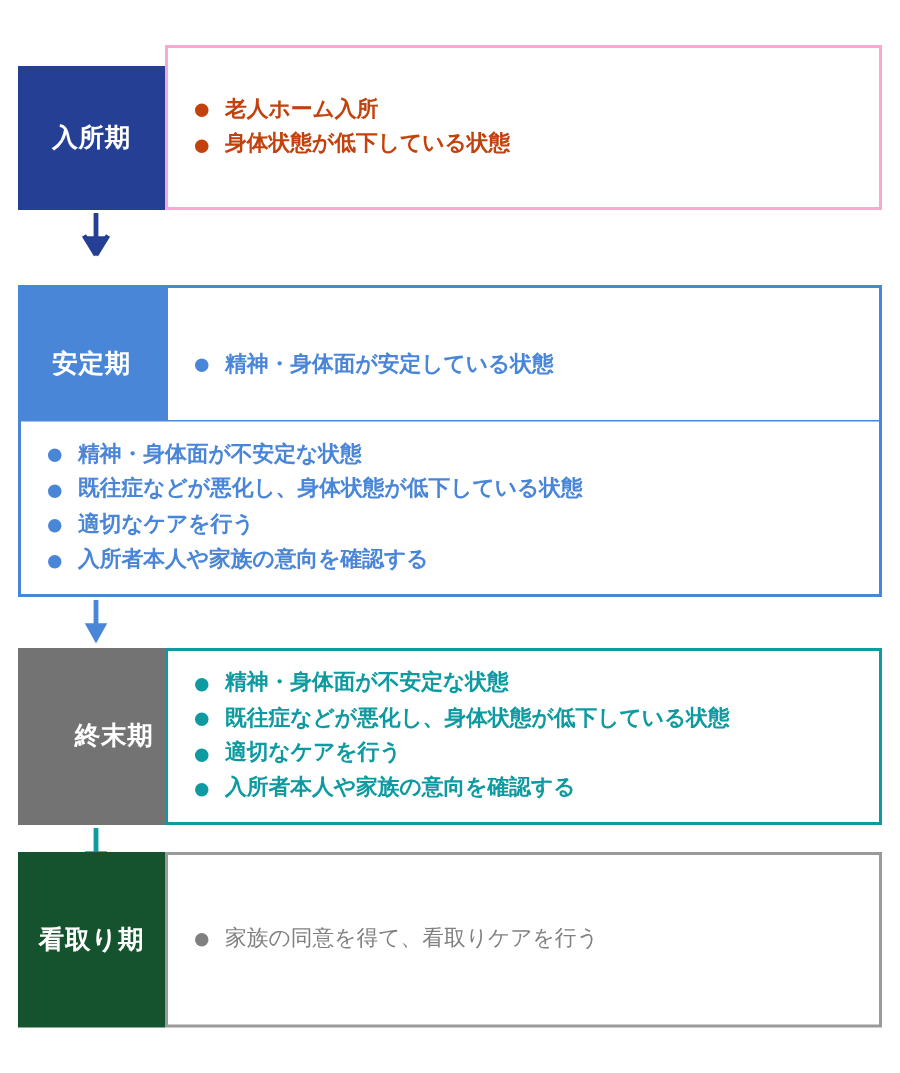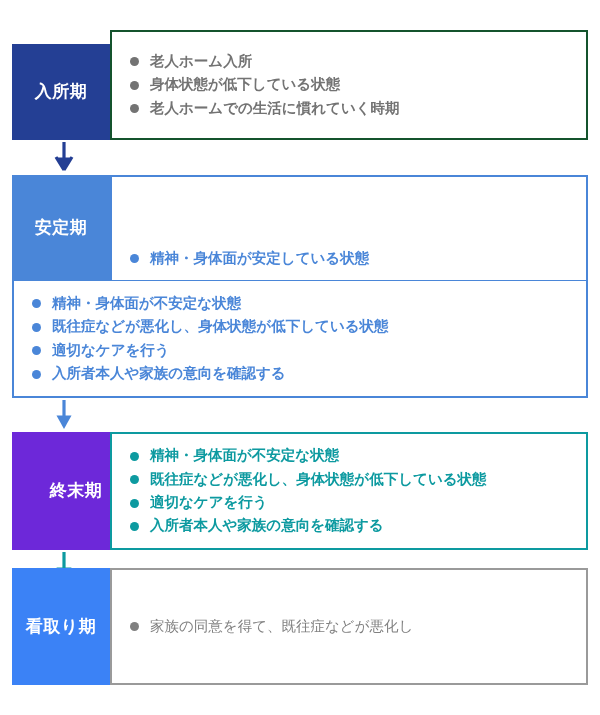--- a/index.html
+++ b/index.html
@@ -77,70 +77,69 @@
     left: 0;
     top: 0.52em;
     width: 9px;
     height: 9px;
     border-radius: 50%;
     background: currentColor;
   }
 
   
   .theme-navy .stage-label { background: #243f94; margin-top: 14px; }
-  .theme-navy .stage-body  { border: 2px solid #14532d; color: #737373; }
+  .theme-navy .stage-body  { border: 2px solid #f9a8d4; color: #c2410c; }
 
   .theme-blue .stage-label { background: #4a86d8; }
   .theme-blue .stage-body  { border: 2px solid #4a86d8; color: #4a86d8; }
 
-  .theme-teal .stage-label { background: #6d28d9; padding-left: 32px; }
+  .theme-teal .stage-label { background: #737373; padding-left: 32px; }
   .theme-teal .stage-body  { border: 2px solid #0d9aa0; color: #0d9aa0; }
 
-  .theme-gray .stage-label { background: #3b82f6; }
+  .theme-gray .stage-label { background: #14532d; }
   .theme-gray .stage-body  { border: 2px solid #9a9a9a; color: #808080; }
 
   
-  .stage-blue-a .stage-body { border-bottom: none; justify-content: flex-end; }
+  .stage-blue-a .stage-body { border-bottom: none; }
   .stage-blue-b .stage-body { border-top: 1.5px solid #4a86d8; }
 
   
   .theme-gray .bullet-item { font-weight: normal; }
 
   
   .arrow {
     position: absolute;
     left: 53px;
     width: 22px;
     display: flex;
     justify-content: center;
   }
   .arrow svg { display: block; }
 
   
   #stage-1 { top: 30px;  height: 110px; }
   #arrow-1 { top: 142px; height: 30px; }
-  #stage-2 { top: 175px; height: 105px; }
+  #stage-2 { top: 190px; height: 105px; }
   #stage-3 { top: 280px; height: 118px; }
   #arrow-2 { top: 400px; height: 30px; }
   #stage-4 { top: 432px; height: 118px; }
   #arrow-3 { top: 552px; height: 30px; }
   #stage-5 { top: 568px; height: 117px; }
 </style>
 </head>
 <body>
 
 <div class="flow">
 
   <div class="stage theme-navy" id="stage-1">
     <div class="stage-label">入所期</div>
     <div class="stage-body">
       <ul class="bullet-list">
         <li class="bullet-item">老人ホーム入所</li>
         <li class="bullet-item">身体状態が低下している状態</li>
-        <li class="bullet-item">老人ホームでの生活に慣れていく時期</li>
       </ul>
     </div>
   </div>
 
   <div class="arrow" id="arrow-1">
     <svg width="22" height="30" viewBox="0 0 22 30" aria-hidden="true">
       <path d="M11 0 L11 20 M11 28 L3 15 M11 28 L19 15" fill="none" stroke="#243f94" stroke-width="3.2" stroke-linecap="butt"></path>
       <path d="M11 29 L3.5 15.5 L18.5 15.5 Z" fill="#243f94"></path>
     </svg>
   </div>
@@ -188,18 +187,18 @@
     <svg width="22" height="30" viewBox="0 0 22 30" aria-hidden="true">
       <path d="M11 0 L11 20" fill="none" stroke="#0d9aa0" stroke-width="3.2"></path>
       <path d="M11 29 L3.5 15.5 L18.5 15.5 Z" fill="#0d9aa0"></path>
     </svg>
   </div>
 
   <div class="stage theme-gray" id="stage-5">
     <div class="stage-label">看取り期</div>
     <div class="stage-body">
       <ul class="bullet-list">
-        <li class="bullet-item">家族の同意を得て、既往症などが悪化し</li>
+        <li class="bullet-item">家族の同意を得て、看取りケアを行う</li>
       </ul>
     </div>
   </div>
 
 </div>
 
 </body></html>

